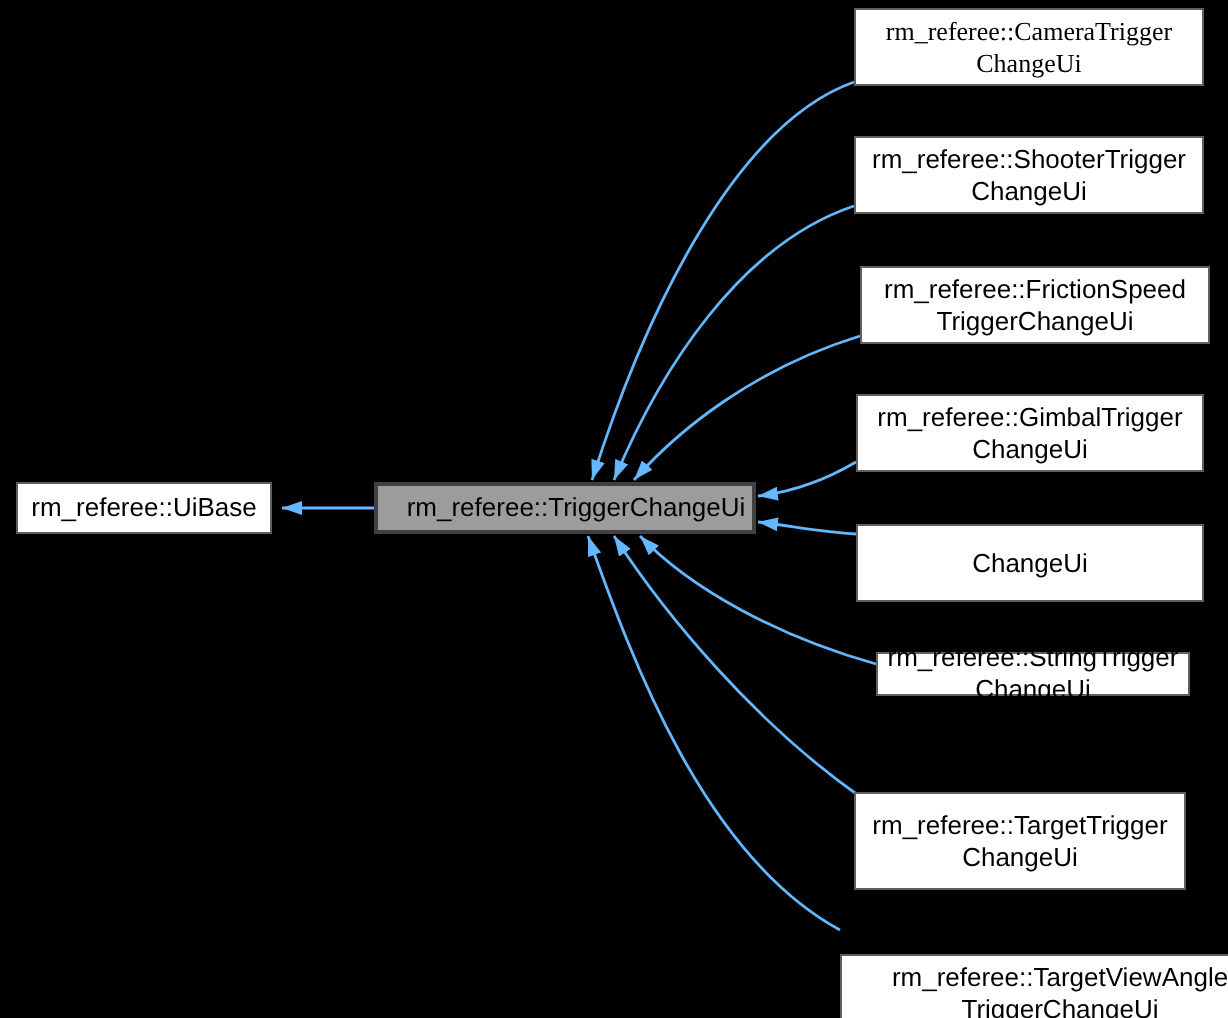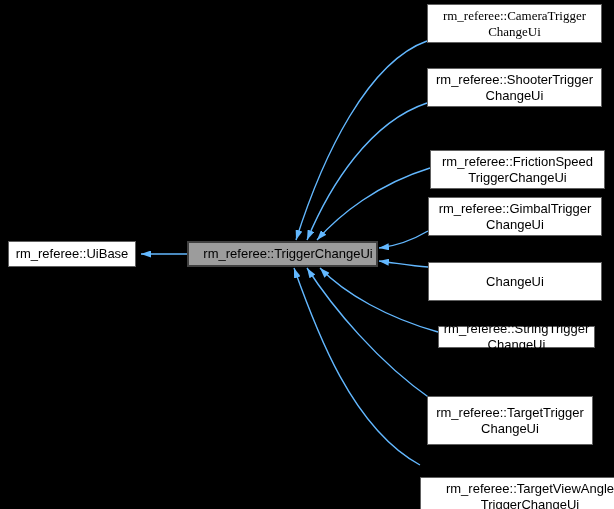--- a/index.html
+++ b/index.html
@@ -79,21 +79,21 @@
   <div class="node" style="left:427px; top:4px; width:175px; height:39px;font-family:Liberation Serif, serif;">
     <span>rm_referee::CameraTrigger</span>
     <span>ChangeUi</span>
   </div>
 
   <div class="node" style="left:427px; top:68px; width:175px; height:39px;">
     <span>rm_referee::ShooterTrigger</span>
     <span>ChangeUi</span>
   </div>
 
-  <div class="node" style="left:430px; top:150px; width:175px; height:39px;">
+  <div class="node" style="left:430px; top:133px; width:175px; height:39px;">
     <span>rm_referee::FrictionSpeed</span>
     <span>TriggerChangeUi</span>
   </div>
 
   <div class="node" style="left:428px; top:197px; width:174px; height:39px;">
     <span>rm_referee::GimbalTrigger</span>
     <span>ChangeUi</span>
   </div>
 
   <div class="node" style="left:428px; top:262px; width:174px; height:39px;">

